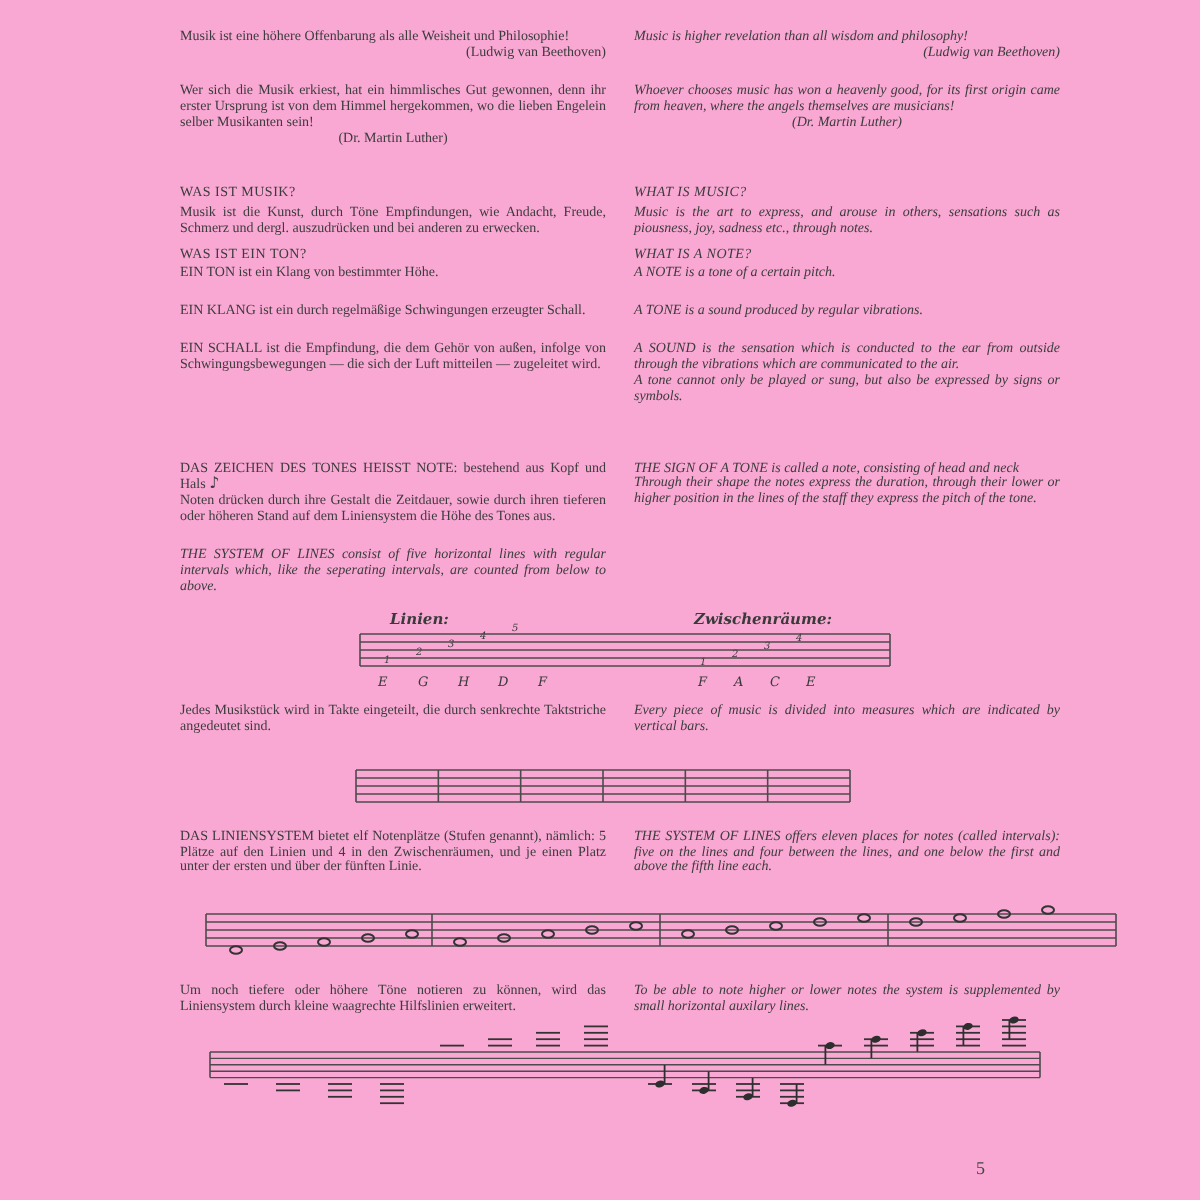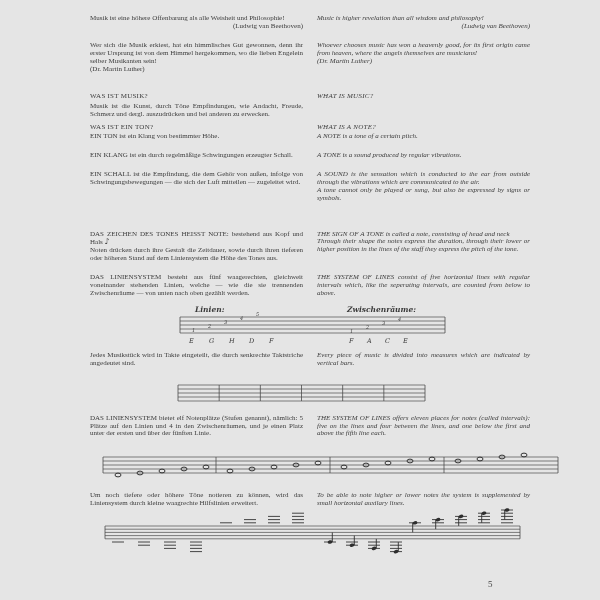--- a/index.html
+++ b/index.html
@@ -1,29 +1,29 @@
 <!DOCTYPE html>
 <html><head>
 <meta charset="utf-8">
 <style>
   html,body { margin:0; padding:0; }
   body { width:600px; height:600px; background:#ffffff; }
   .page {
     position:relative; width:600px; height:600px;
-    background:#e5e5e5; overflow:hidden;
+    background:#f9a8d4; overflow:hidden;
     font-family:"Liberation Serif", serif; color:#3c3c3c;
   }
   .content { padding:15px 70px 0 90px; }
   .row { display:flex; gap:14px; }
   .col { width:213px; font-size:7px; line-height:7.9px; text-align:justify; }
   .col.en { font-style:italic; }
   p { margin:0; }
   .head { margin-bottom:1.5px; letter-spacing:0.25px; }
   .attr-inline { float:right; }
-  .attr-block { display:block; text-align:left; }
+  .attr-block { display:block; text-align:center; }
   .fig { margin-left:-90px; width:600px; }
   .fig svg { display:block; }
   .note-glyph { font-family:"DejaVu Sans", sans-serif; font-size:8px; }
   .pagenum { position:absolute; left:488px; top:579px; font-size:9px; color:#444; }
   text.lbl { font-family:"DejaVu Serif", serif; font-style:italic; font-weight:bold; font-size:7.5px; fill:#3a3a3a; }
   text.ltr { font-family:"DejaVu Serif", serif; font-style:italic; font-size:6.5px; fill:#383838; }
   text.num { font-family:"DejaVu Serif", serif; font-style:italic; font-size:5px; fill:#3a3a3a; }
 </style>
 </head>
 <body>
@@ -41,20 +41,21 @@
       <p class="col en"><span>Whoever chooses music has won a heavenly good, for its first origin came from heaven, where the angels themselves are musicians!</span><span class="attr-block">(Dr. Martin Luther)</span></p>
     </div>
 
     <div class="row" style="margin-top:20px">
       <div class="col de">
         <p class="head">WAS IST MUSIK?</p>
         <p>Musik ist die Kunst, durch Töne Empfindungen, wie Andacht, Freude, Schmerz und dergl. auszudrücken und bei anderen zu erwecken.</p>
       </div>
       <div class="col en">
         <p class="head">WHAT IS MUSIC?</p>
+        <p>Music is the art to express, and arouse in others, sensations such as piousness, joy, sadness etc., through notes.</p>
       </div>
     </div>
 
     <div class="row" style="margin-top:5px">
       <div class="col de">
         <p class="head">WAS IST EIN TON?</p>
         <p>EIN TON ist ein Klang von bestimmter Höhe.</p>
       </div>
       <div class="col en">
         <p class="head">WHAT IS A NOTE?</p>
@@ -82,21 +83,20 @@
         <p><span>DAS ZEICHEN DES TONES HEISST NOTE: bestehend aus Kopf und Hals</span> <span class="note-glyph">♪</span></p>
         <p>Noten drücken durch ihre Gestalt die Zeitdauer, sowie durch ihren tieferen oder höheren Stand auf dem Liniensystem die Höhe des Tones aus.</p>
       </div>
       <div class="col en">
         <p>THE SIGN OF A TONE is called a note, consisting of head and neck</p>
         <p>Through their shape the notes express the duration, through their lower or higher position in the lines of the staff they express the pitch of the tone.</p>
       </div>
     </div>
 
     <div class="row" style="margin-top:11px">
-      <p class="col de">DAS LINIENSYSTEM besteht aus fünf waagerechten, gleichweit voneinander stehenden Linien, welche — wie die sie trennenden Zwischenräume — von unten nach oben gezählt werden.</p>
       <p class="col en">THE SYSTEM OF LINES consist of five horizontal lines with regular intervals which, like the seperating intervals, are counted from below to above.</p>
     </div>
 
     <div class="fig" style="margin-top:6px">
       <svg id="fig1svg" width="600" height="42" viewBox="0 0 600 42">
         <text class="lbl" x="195" y="8">Linien:</text>
         <text class="lbl" x="347" y="8">Zwischenräume:</text>
         <text class="num" x="192" y="27.5">1</text>
         <text class="num" x="208" y="23.5">2</text>
         <text class="num" x="224" y="19.5">3</text>

